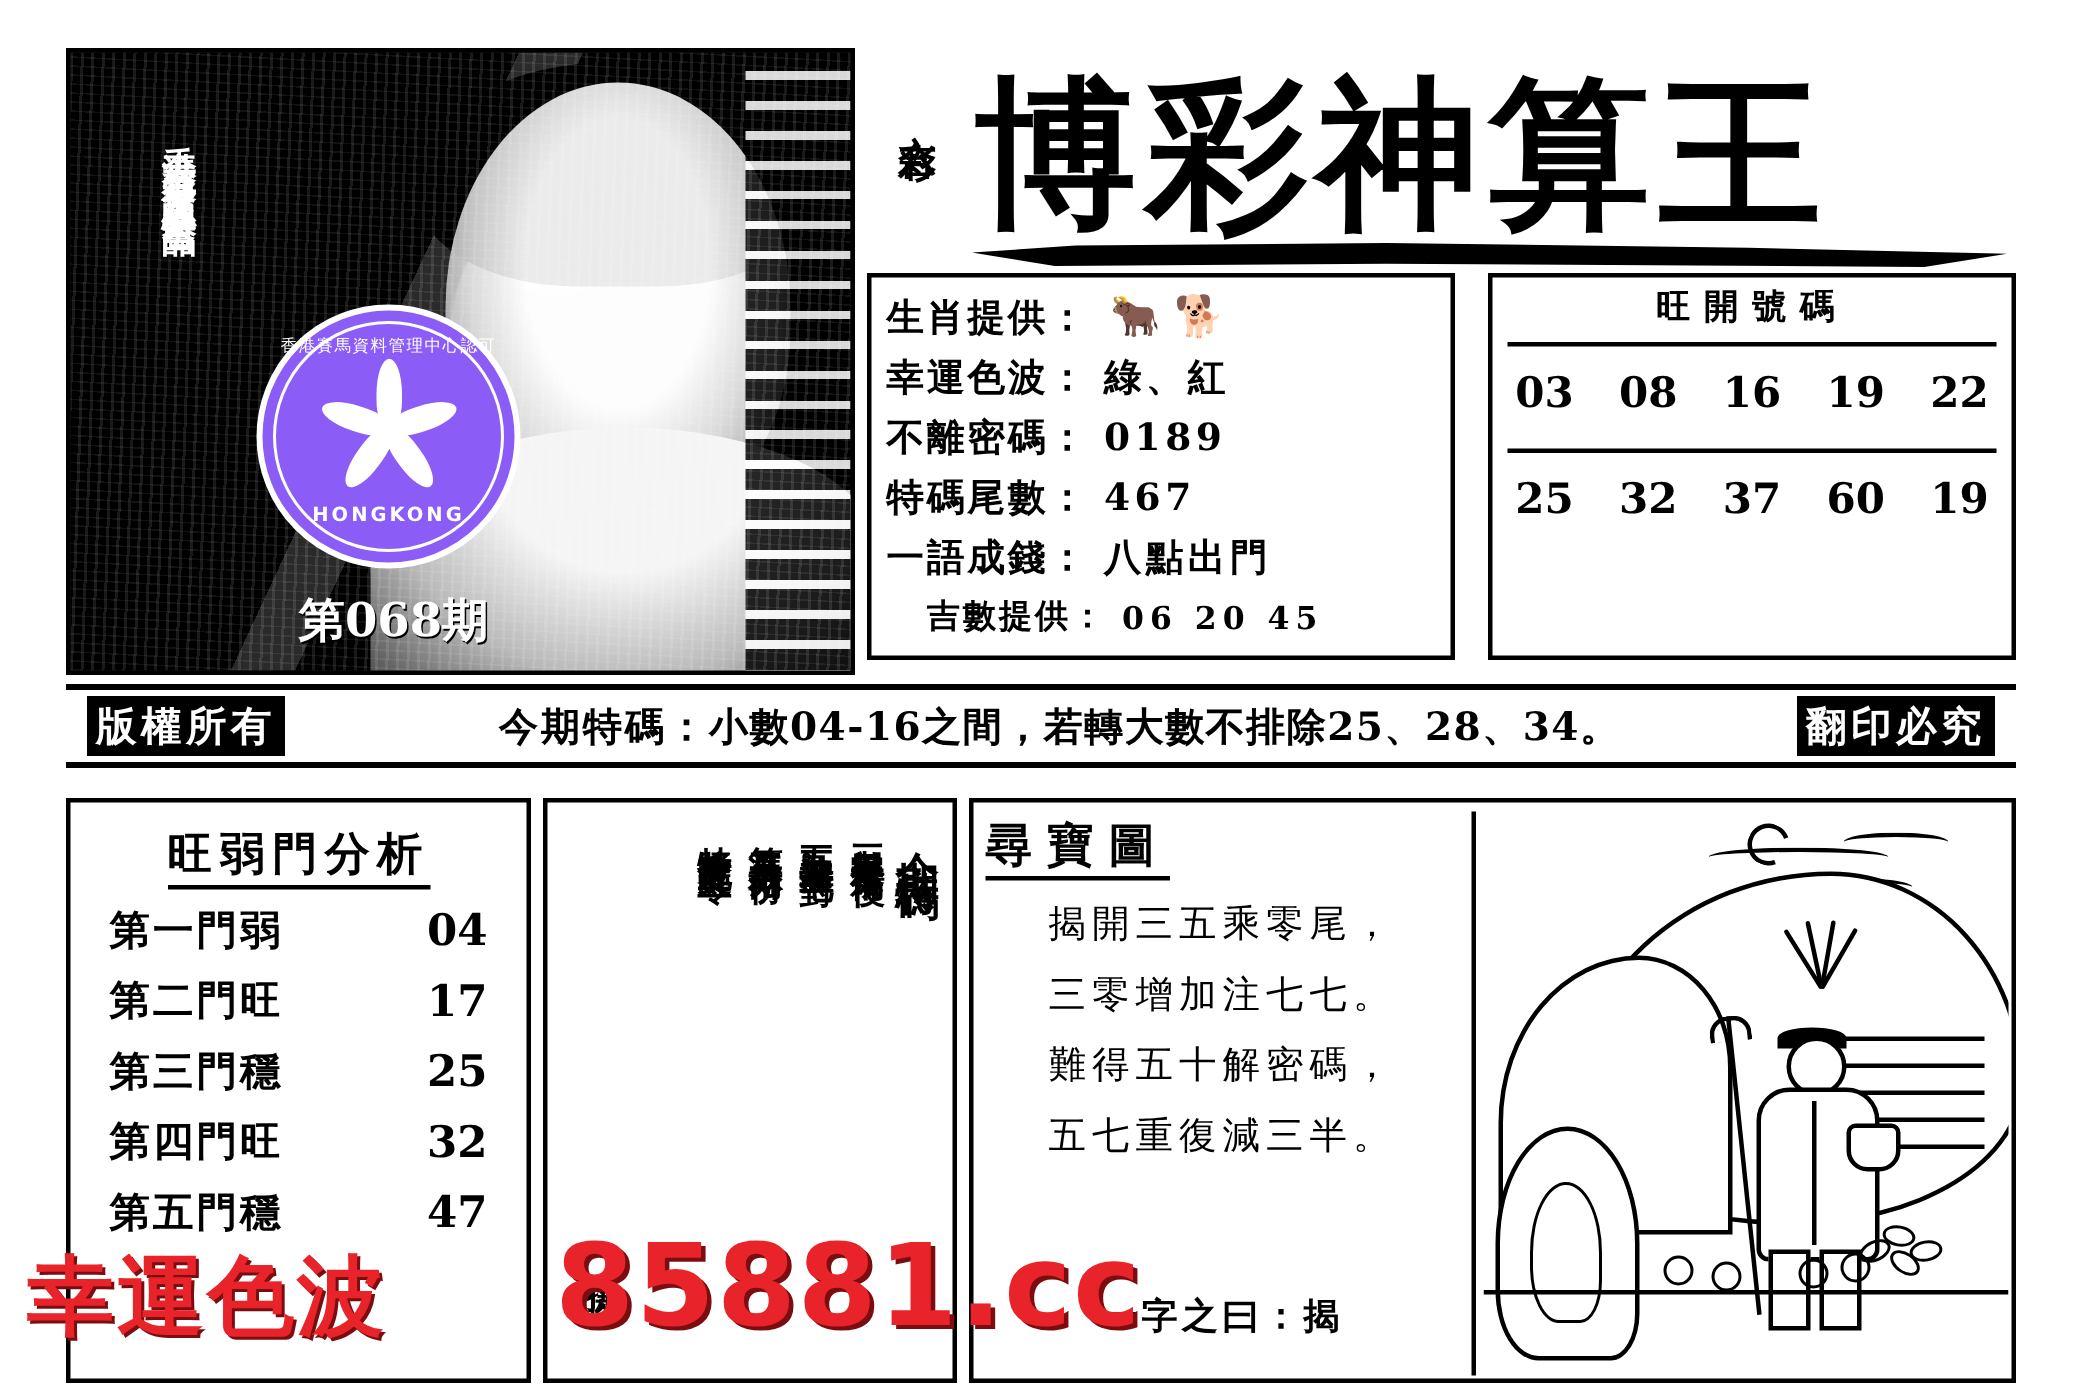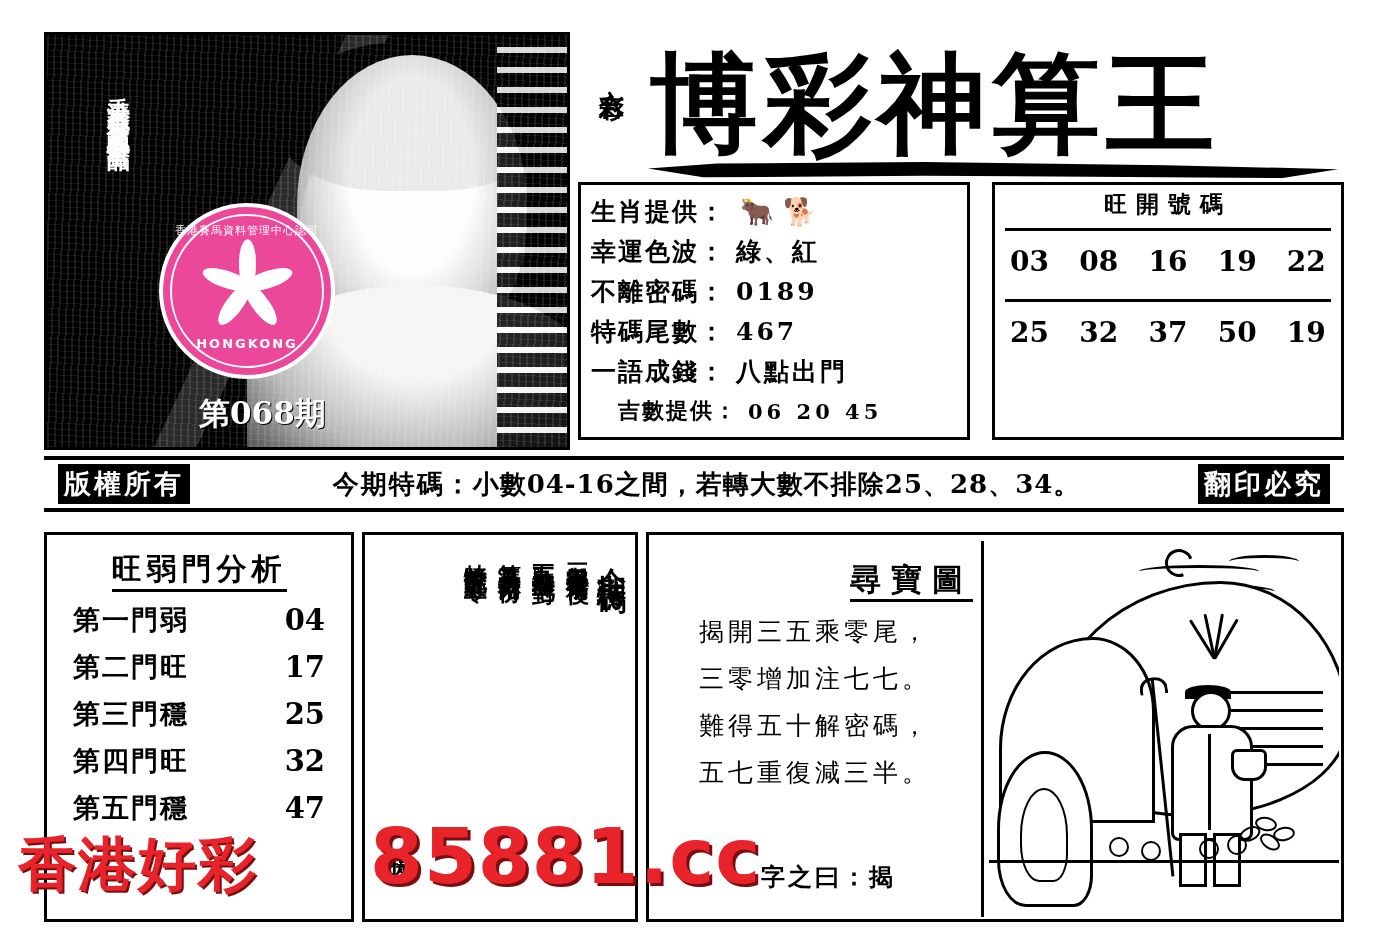--- a/index.html
+++ b/index.html
@@ -20,22 +20,22 @@
      mix-blend-mode:screen;}
   .photo-face{position:absolute;left:250px;top:20px;width:230px;height:300px;border-radius:50% 50% 45% 45%;
      background:radial-gradient(ellipse at 50% 40%, #ffffff 0 38%, #d9d9d9 60%, #6e6e6e 100%);opacity:.92;}
   .photo-hair{position:absolute;left:232px;top:6px;width:266px;height:150px;border-radius:50% 50% 40% 40%;background:#000;}
   .photo-body{position:absolute;left:200px;top:250px;width:340px;height:170px;border-radius:60% 60% 0 0;background:radial-gradient(ellipse at 50% 0%, #f5f5f5 0 40%, #b9b9b9 70%, #4a4a4a 100%);}
   .photo-right-strip{position:absolute;right:0;top:0;width:70px;height:100%;background:repeating-linear-gradient(0deg,#000 0 14px,#fff 14px 20px);opacity:.85;}
 
   .vtext{position:absolute;left:52px;top:44px;width:40px;height:320px;
      writing-mode:vertical-rl;text-orientation:upright;font-family:"DejaVu Serif","Liberation Serif",serif;
      font-size:23px;font-weight:700;color:#fff;letter-spacing:4px;line-height:40px;text-shadow:0 0 3px #000;}
-  .emblem{position:absolute;left:112px;top:168px;width:168px;height:168px;border-radius:50%;
-     border:4px solid #fff;background:#ec4899;}
+  .emblem{position:absolute;left:124px;top:168px;width:168px;height:168px;border-radius:50%;
+     border:4px solid #fff;background:#8b5cf6;}
   .emblem .ring{position:absolute;inset:7px;border-radius:50%;border:2px solid #fff;}
   .emblem .petals{position:absolute;left:50%;top:50%;width:96px;height:96px;transform:translate(-50%,-55%);}
   .emblem .petals i{position:absolute;left:50%;top:50%;width:17px;height:47px;margin:-47px 0 0 -8.5px;
      background:#fff;border-radius:50% 50% 42% 42%;transform-origin:50% 100%;}
   .emblem .petals i:nth-child(1){transform:rotate(0deg);}
   .emblem .petals i:nth-child(2){transform:rotate(72deg);}
   .emblem .petals i:nth-child(3){transform:rotate(144deg);}
   .emblem .petals i:nth-child(4){transform:rotate(216deg);}
   .emblem .petals i:nth-child(5){transform:rotate(288deg);}
   .emblem .hk{position:absolute;left:0;right:0;bottom:24px;text-align:center;color:#fff;font-size:13px;letter-spacing:2px;font-weight:700;}
@@ -96,22 +96,22 @@
   .vcol{writing-mode:vertical-rl;text-orientation:upright;font-family:"DejaVu Serif","Liberation Serif",serif;
      font-size:23px;font-weight:700;letter-spacing:3px;line-height:30px;height:300px;}
   .vcol.title{font-size:29px;letter-spacing:6px;}
   .midnum{position:absolute;left:14px;bottom:10px;border:3px solid #000;padding:2px 8px;
      font-family:"DejaVu Serif","Liberation Serif",serif;font-size:26px;font-weight:700;letter-spacing:6px;background:#fff;}
   .provide{position:absolute;left:22px;bottom:56px;font-family:"DejaVu Serif","Liberation Serif",serif;
      font-size:22px;font-weight:700;writing-mode:vertical-rl;text-orientation:upright;letter-spacing:2px;}
 
   .p-right{left:646px;top:532px;width:698px;height:390px;}
   .verse-area{position:absolute;left:8px;top:8px;width:316px;height:372px;}
-  .verse-title{text-align:right;font-family:"DejaVu Serif","Liberation Serif",serif;font-size:31px;font-weight:700;
-     letter-spacing:10px;margin-top:16px;}
+  .verse-title{text-align:left;font-family:"DejaVu Serif","Liberation Serif",serif;font-size:31px;font-weight:700;
+     letter-spacing:10px;}
   .verse-title span{border-bottom:3px solid #000;padding-bottom:2px;}
   .verse-line{font-family:"DejaVu Serif","Liberation Serif",serif;font-size:25px;font-weight:400;letter-spacing:4px;
      text-align:center;margin-top:14px;}
   .verse-foot{position:absolute;left:0;right:0;bottom:22px;text-align:center;
      font-family:"DejaVu Serif","Liberation Serif",serif;font-size:24px;font-weight:700;letter-spacing:3px;}
   .vsep{position:absolute;left:332px;top:6px;width:3px;height:376px;background:#000;}
 
   
   .illus{position:absolute;left:340px;top:6px;width:350px;height:376px;background:#fff;overflow:hidden;}
   .ground{position:absolute;left:0;bottom:54px;width:100%;height:3px;background:#000;}
@@ -235,21 +235,21 @@
       <span>08</span>
       <span>16</span>
       <span>19</span>
       <span>22</span>
     </div>
     <div class="lady-rule"></div>
     <div class="lady-nums">
       <span>25</span>
       <span>32</span>
       <span>37</span>
-      <span>50</span>
+      <span>60</span>
       <span>19</span>
     </div>
   </div>
 
   <div class="strip">
     <span class="rev">版權所有</span>
     <span class="mid">
       <b>今期特碼：</b><span>小數04-16之間，若轉大數不排除25、28、34。</span>
     </span>
     <span class="rev2">翻印必究</span>
@@ -343,17 +343,17 @@
         </div>
       <div class="sun s1"></div>
       <div class="sun s2"></div>
       <div class="sun s3"></div>
       <div class="sun s4"></div>
       <div class="ground"></div>
     </div>
   </div>
 
   <div class="wm">
-    <div class="t1">香港好彩</div>
+    <div class="t1">幸運色波</div>
     <div class="t2">85881.cc</div>
   </div>
 
 </div>
 
 </body></html>

